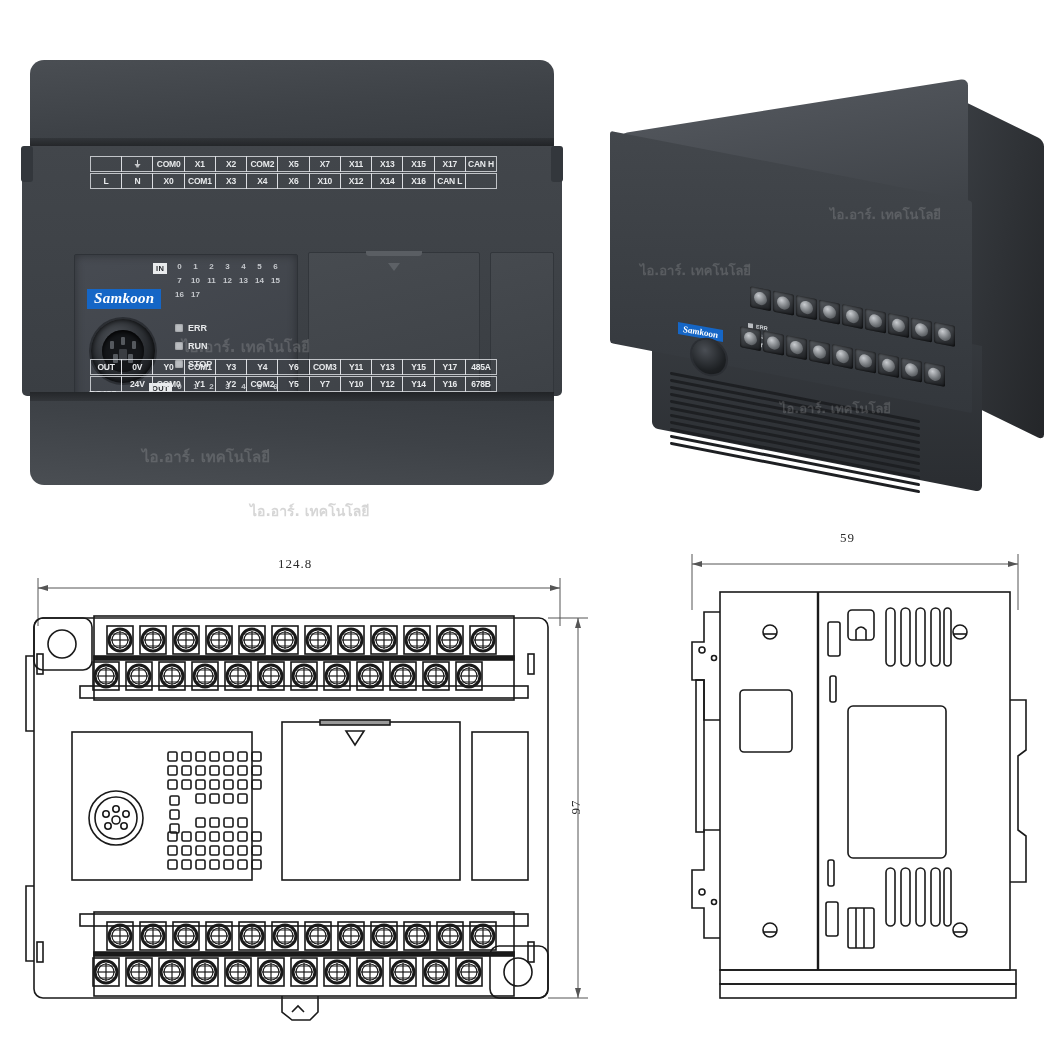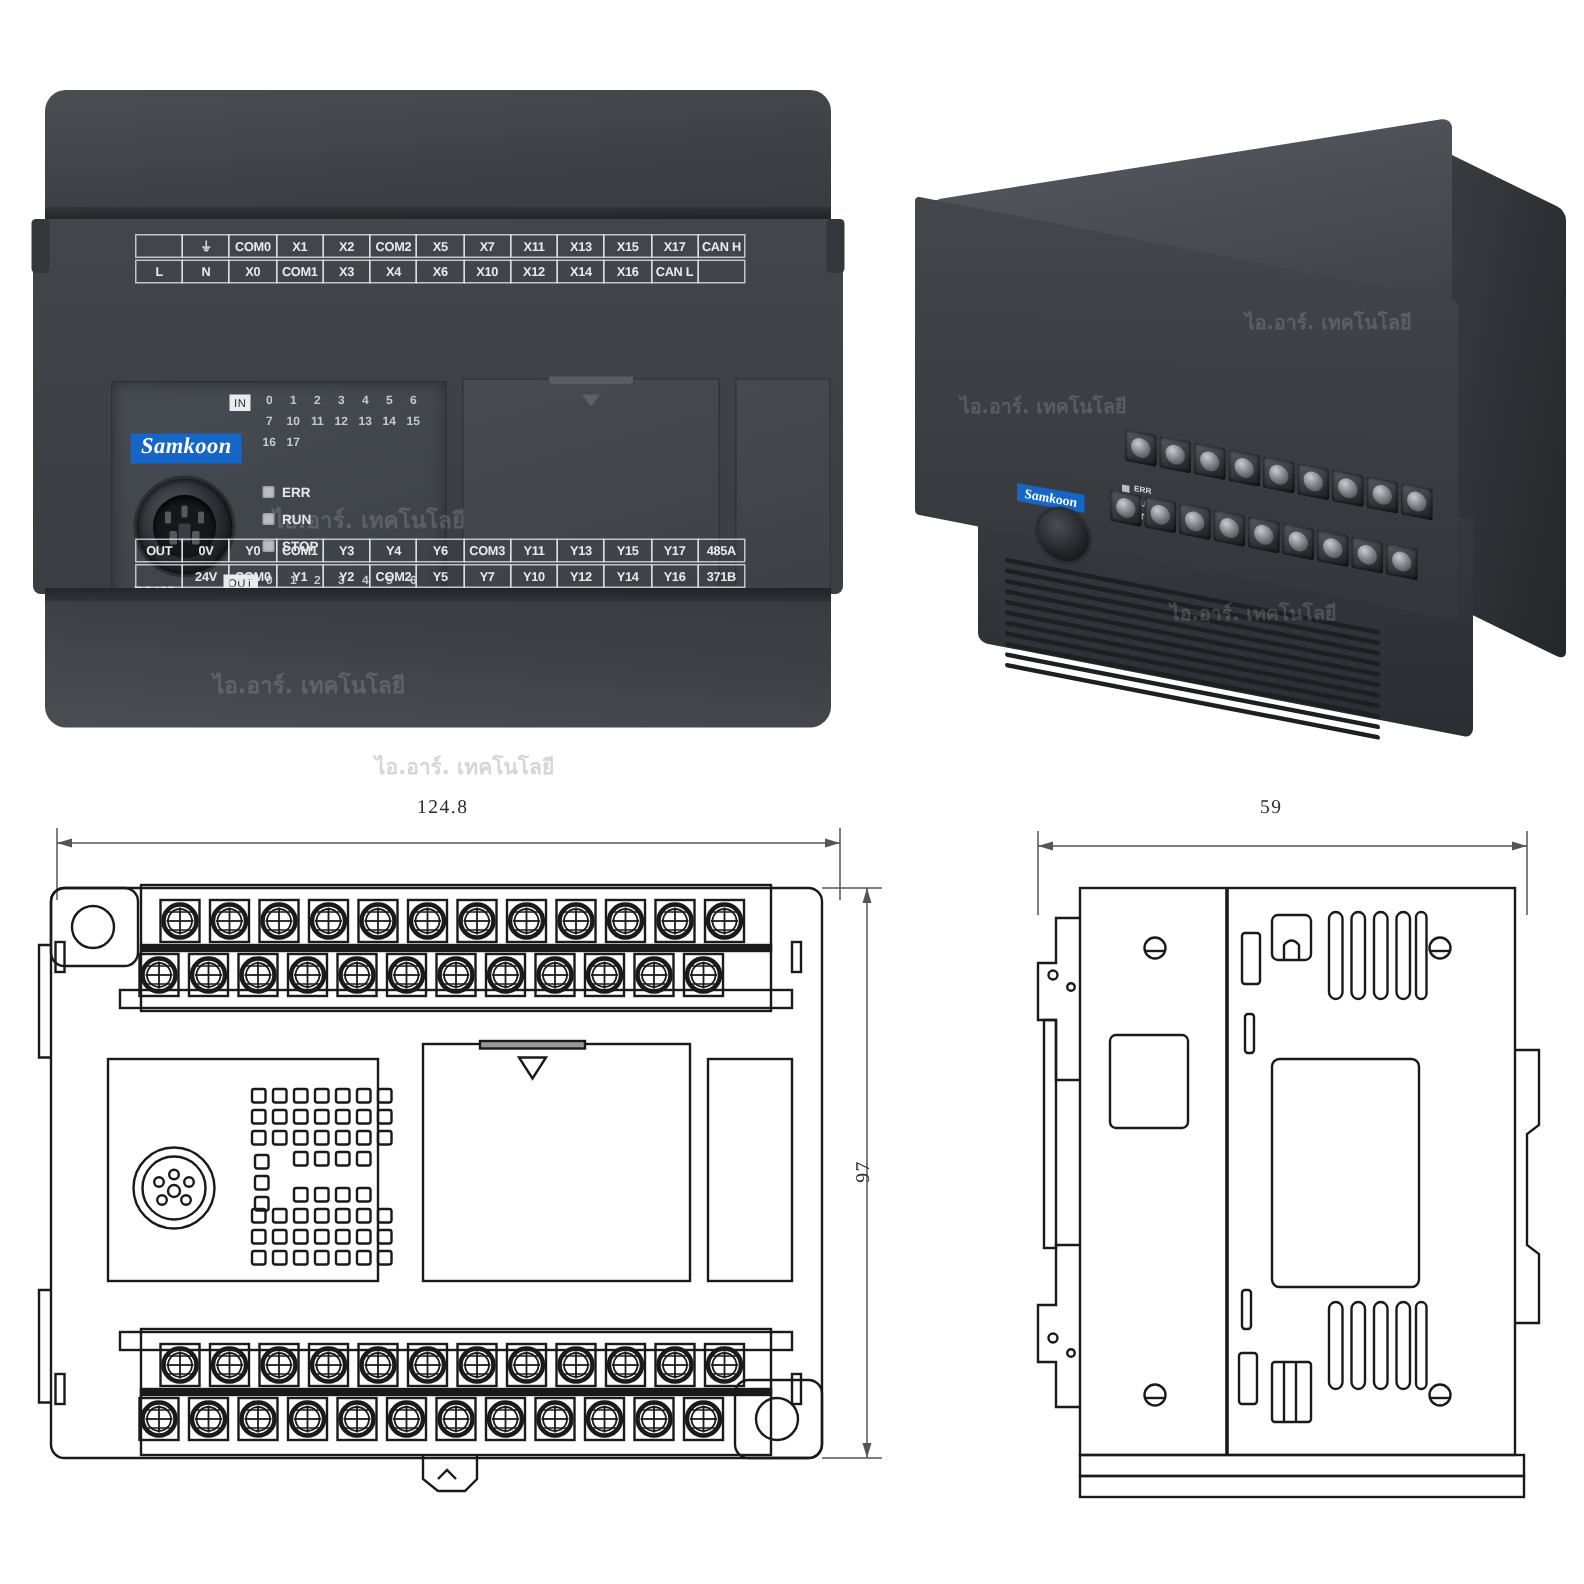--- a/index.html
+++ b/index.html
@@ -55,21 +55,21 @@
          border-radius:50%;
          background:radial-gradient(circle at 38% 32%,#4c5056,#23262a 62%,#15171a 100%);
          box-shadow:0 0 0 2px #2b2e33, inset 0 0 6px #000;}
   .rs485inner{position:absolute;left:11px;top:11px;width:42px;height:42px;
          border-radius:50%;background:#15171a;box-shadow:inset 0 2px 5px #000;}
   .pinSlot{position:absolute;background:#55595e;border-radius:1px;}
   .rs485lbl{position:absolute;left:14px;top:134px;color:#d8dadd;font-size:9px;font-weight:700;}
   .fasLbl{position:absolute;left:12px;top:150px;color:#e4e6e8;font-size:13px;font-weight:700;}
 
   .ioBadge{position:absolute;background:#e9ebed;color:#25282c;font-size:7.5px;
-           font-weight:400;padding:1px 3px;letter-spacing:.4px;}
+           font-weight:700;padding:1px 3px;letter-spacing:.4px;}
   .ledNums{position:absolute;color:#c5c8cc;font-size:8px;font-weight:600;
            display:flex;gap:7px;font-family:"Liberation Sans",sans-serif;}
   .statRow{position:absolute;display:flex;align-items:center;gap:5px;}
   .statLed{width:8px;height:8px;background:#babdc1;border-radius:1px;
            box-shadow:inset 0 0 2px rgba(0,0,0,.4);}
   .statTxt{color:#e6e8ea;font-size:9px;font-weight:700;}
 
   .coverPanel{position:absolute;left:286px;top:106px;width:170px;height:196px;
            background:linear-gradient(165deg,#474b50,#3b3f44);
            border:1px solid #32363b;border-radius:2px;}
@@ -267,21 +267,21 @@
           <div class="termCell">COM0</div>
           <div class="termCell">Y1</div>
           <div class="termCell">Y2</div>
           <div class="termCell">COM2</div>
           <div class="termCell">Y5</div>
           <div class="termCell">Y7</div>
           <div class="termCell">Y10</div>
           <div class="termCell">Y12</div>
           <div class="termCell">Y14</div>
           <div class="termCell">Y16</div>
-          <div class="termCell">371B</div>
+          <div class="termCell">678B</div>
         </div>
     </div>
   </div>
 
   <div class="caseBot"></div>
 
   <div class="wm onDark" style="left:160px;top:275px;">ไอ.อาร์. เทคโนโลยี</div>
   <div class="wm onDark" style="left:120px;top:385px;">ไอ.อาร์. เทคโนโลยี</div>
 </div>
 
@@ -344,21 +344,21 @@
       <div class="p3vent" style="left: 70px; top: 374px; width: 250px;"></div>
       <div class="p3vent" style="left: 70px; top: 381px; width: 250px;"></div>
       <div class="p3vent" style="left: 70px; top: 388px; width: 250px;"></div>
     </div>
 
   <div class="wm onDark" style="left:40px;top:182px;font-size:13px;">ไอ.อาร์. เทคโนโลยี</div>
   <div class="wm onDark" style="left:230px;top:126px;font-size:13px;">ไอ.อาร์. เทคโนโลยี</div>
   <div class="wm onDark" style="left:180px;top:320px;font-size:13px;">ไอ.อาร์. เทคโนโลยี</div>
 </div>
 
-<div class="dwg" style="left:20px;top:530px;width:580px;height:500px;">
+<div class="dwg" style="left:20px;top:556px;width:580px;height:500px;">
   <div class="dim" style="left:258px;top:0px;">124.8</div>
   <div class="dim" style="left:548px;top:243px;transform:rotate(-90deg);">97</div>
   <svg width="580" height="500" viewBox="0 0 580 500">
     <g stroke="#1a1a1a" fill="none" stroke-width="1.6">
 
       <g stroke="#555" stroke-width="1">
         <line x1="18" y1="22" x2="18" y2="70"></line>
           <line x1="540" y1="22" x2="540" y2="70"></line>
         <line x1="18" y1="32" x2="540" y2="32"></line>
         <polygon points="18,32 28,29 28,35" fill="#555" stroke="none"></polygon>

